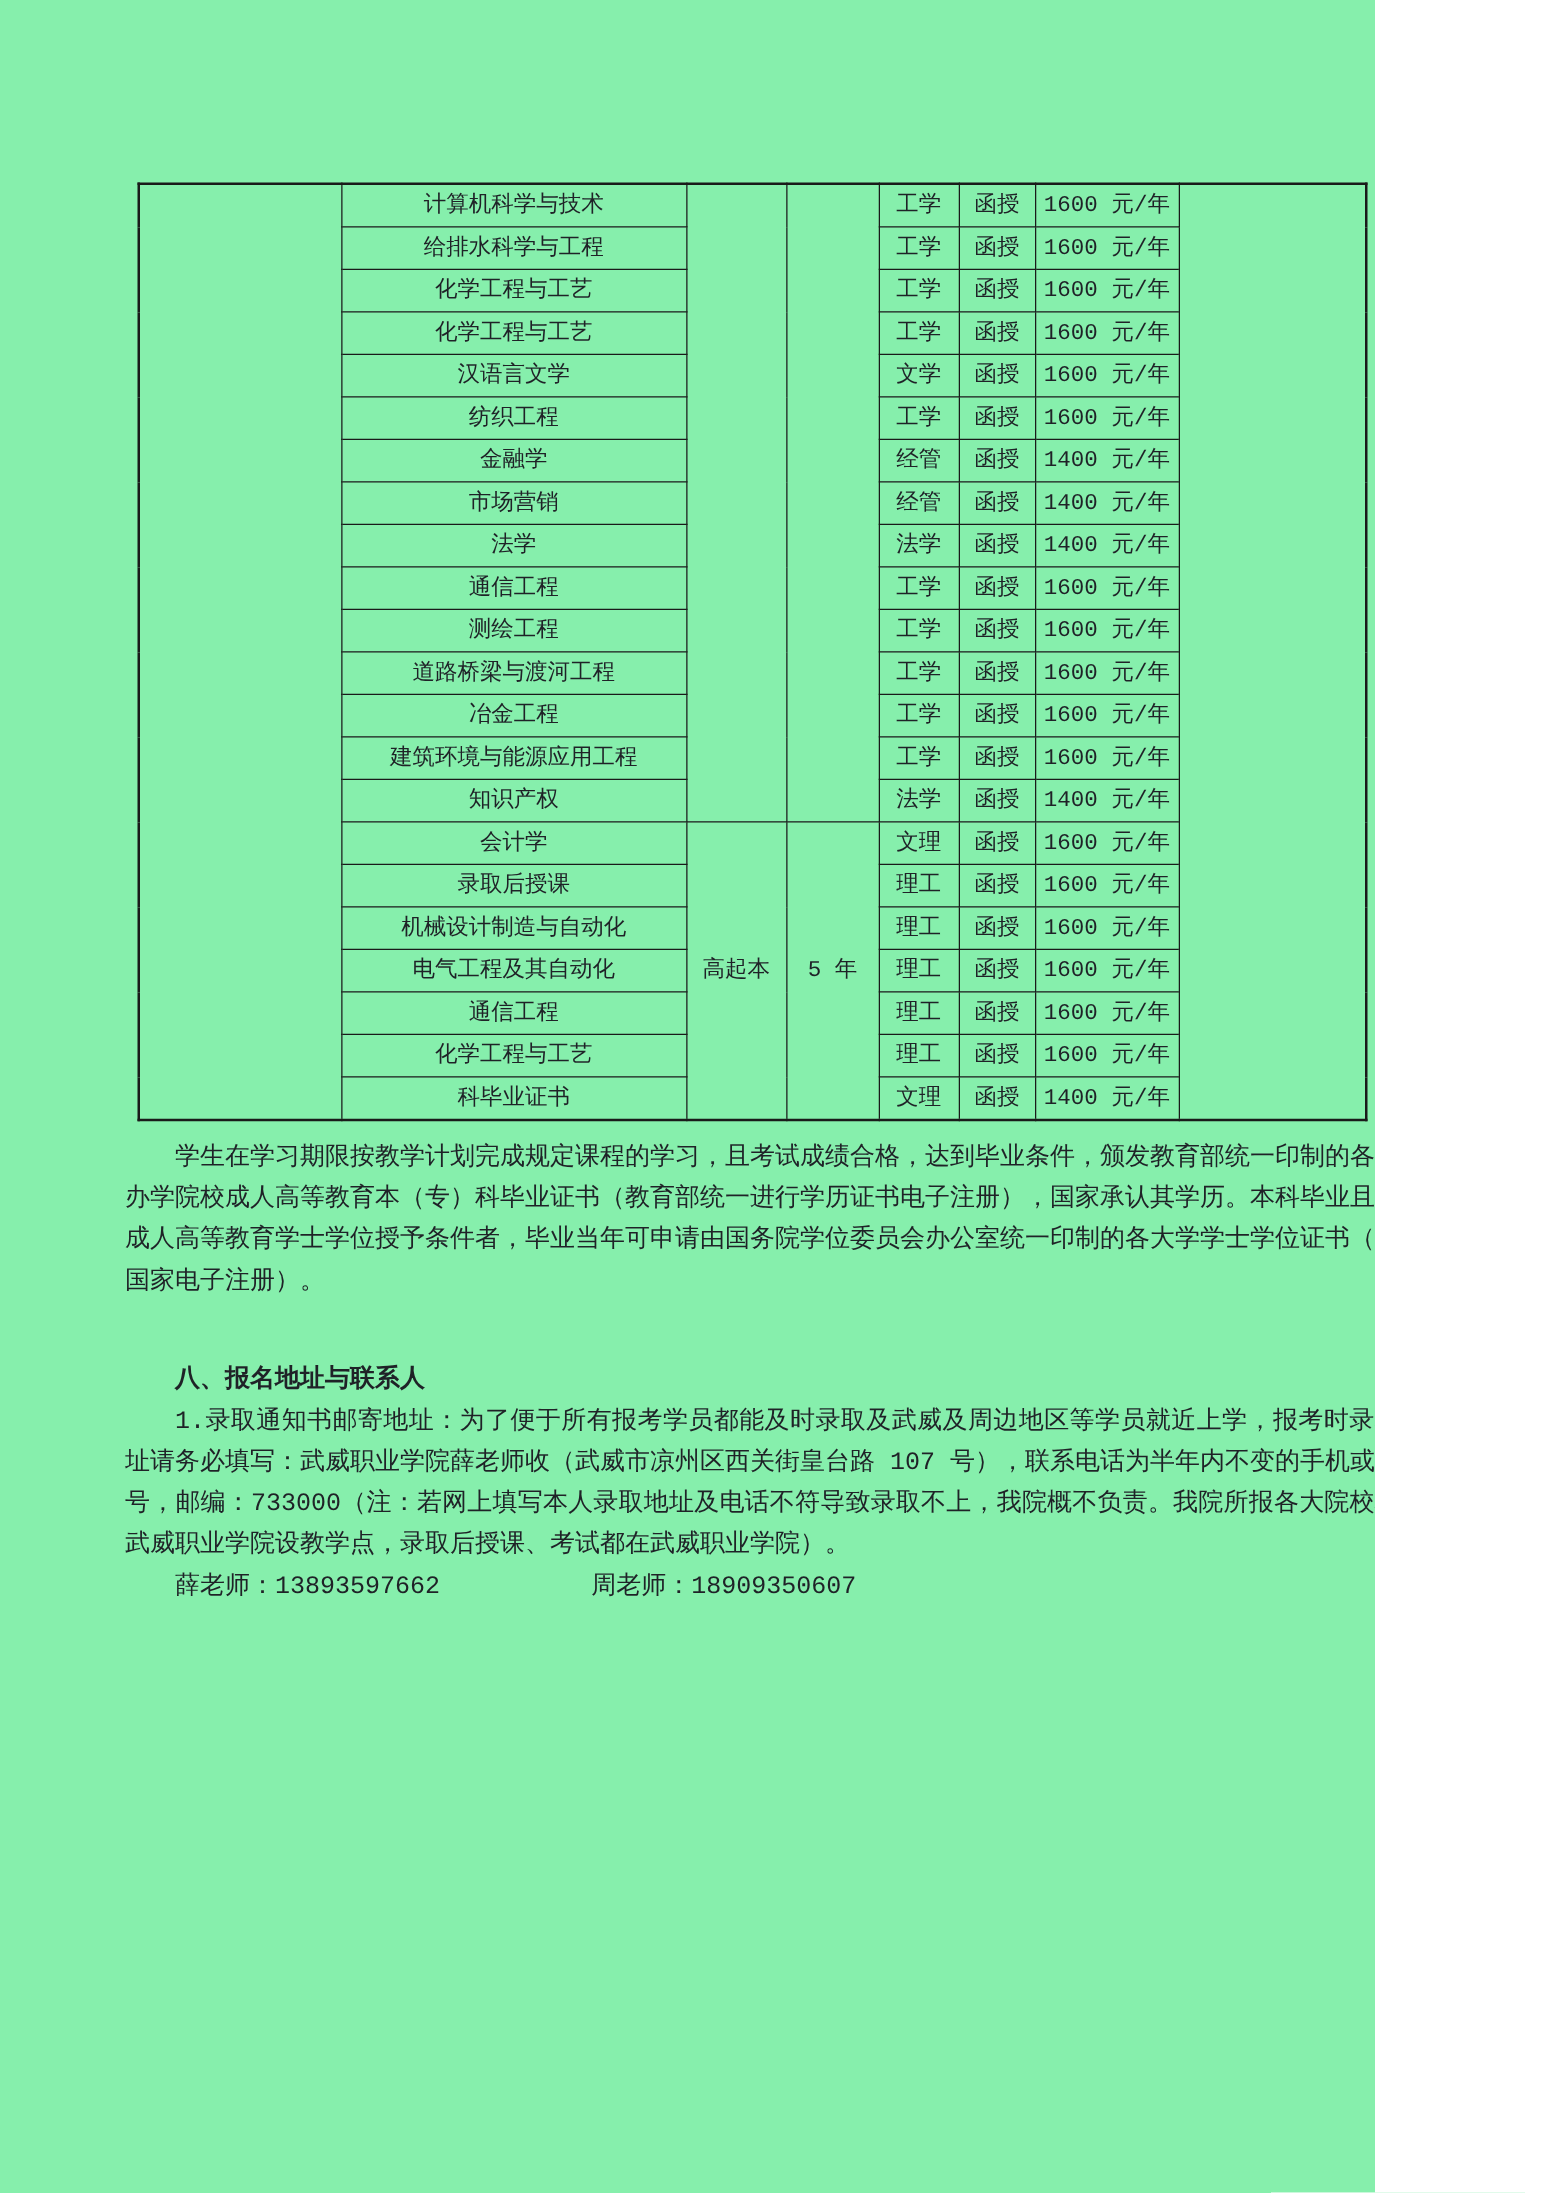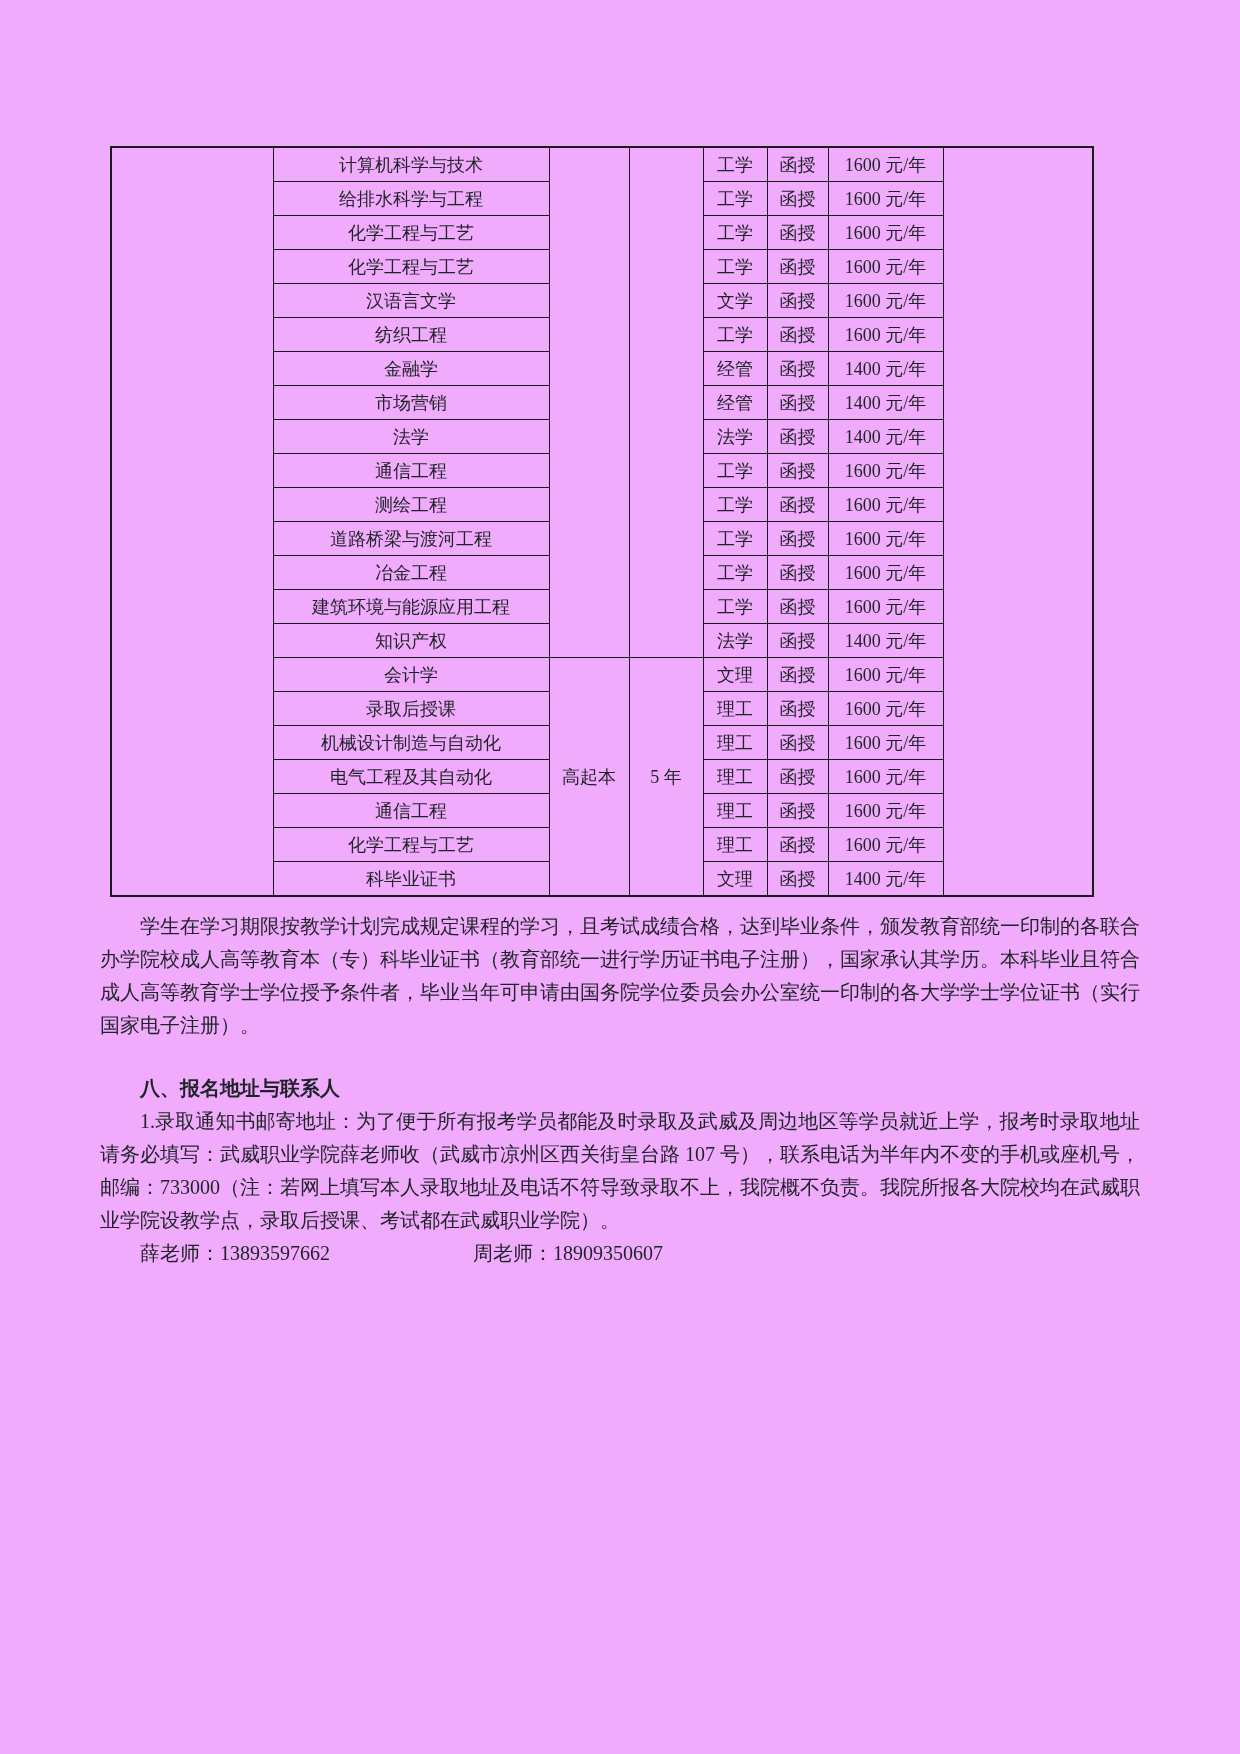--- a/index.html
+++ b/index.html
@@ -1,21 +1,21 @@
 <!DOCTYPE html>
 <html><head>
 <meta charset="utf-8">
 <style>
   html,body{margin:0;padding:0;background:#ffffff;}
   .page{
     position:relative;
-    width:1240px;
+    width:1100px;
     height:1754px;
-    background:#f0abfc;
-    font-family:Liberation Serif, serif;
+    background:#86efac;
+    font-family:Liberation Mono, monospace;
     color:#1f2227;
     overflow:hidden;
   }
   
   .majors-table{
     position:absolute;
     left:110px;
     top:146px;
     width:982px;
     border-collapse:collapse;
@@ -53,21 +53,21 @@
   }
   .sec-heading{
     font-weight:bold;
     padding-left:40px;
     margin:0;
     font-size:20px;
     line-height:33px;
     text-align:left;
   }
   .sec-heading.first{margin-top:13px;}
-  .sec-heading.second{margin-top:30px;}
+  .sec-heading.second{margin-top:46px;}
   .para{
     margin:0;
     text-indent:40px;
   }
   .contact-line{
     margin:0;
     text-indent:40px;
     text-align:left;
   }
   .contact-first{

